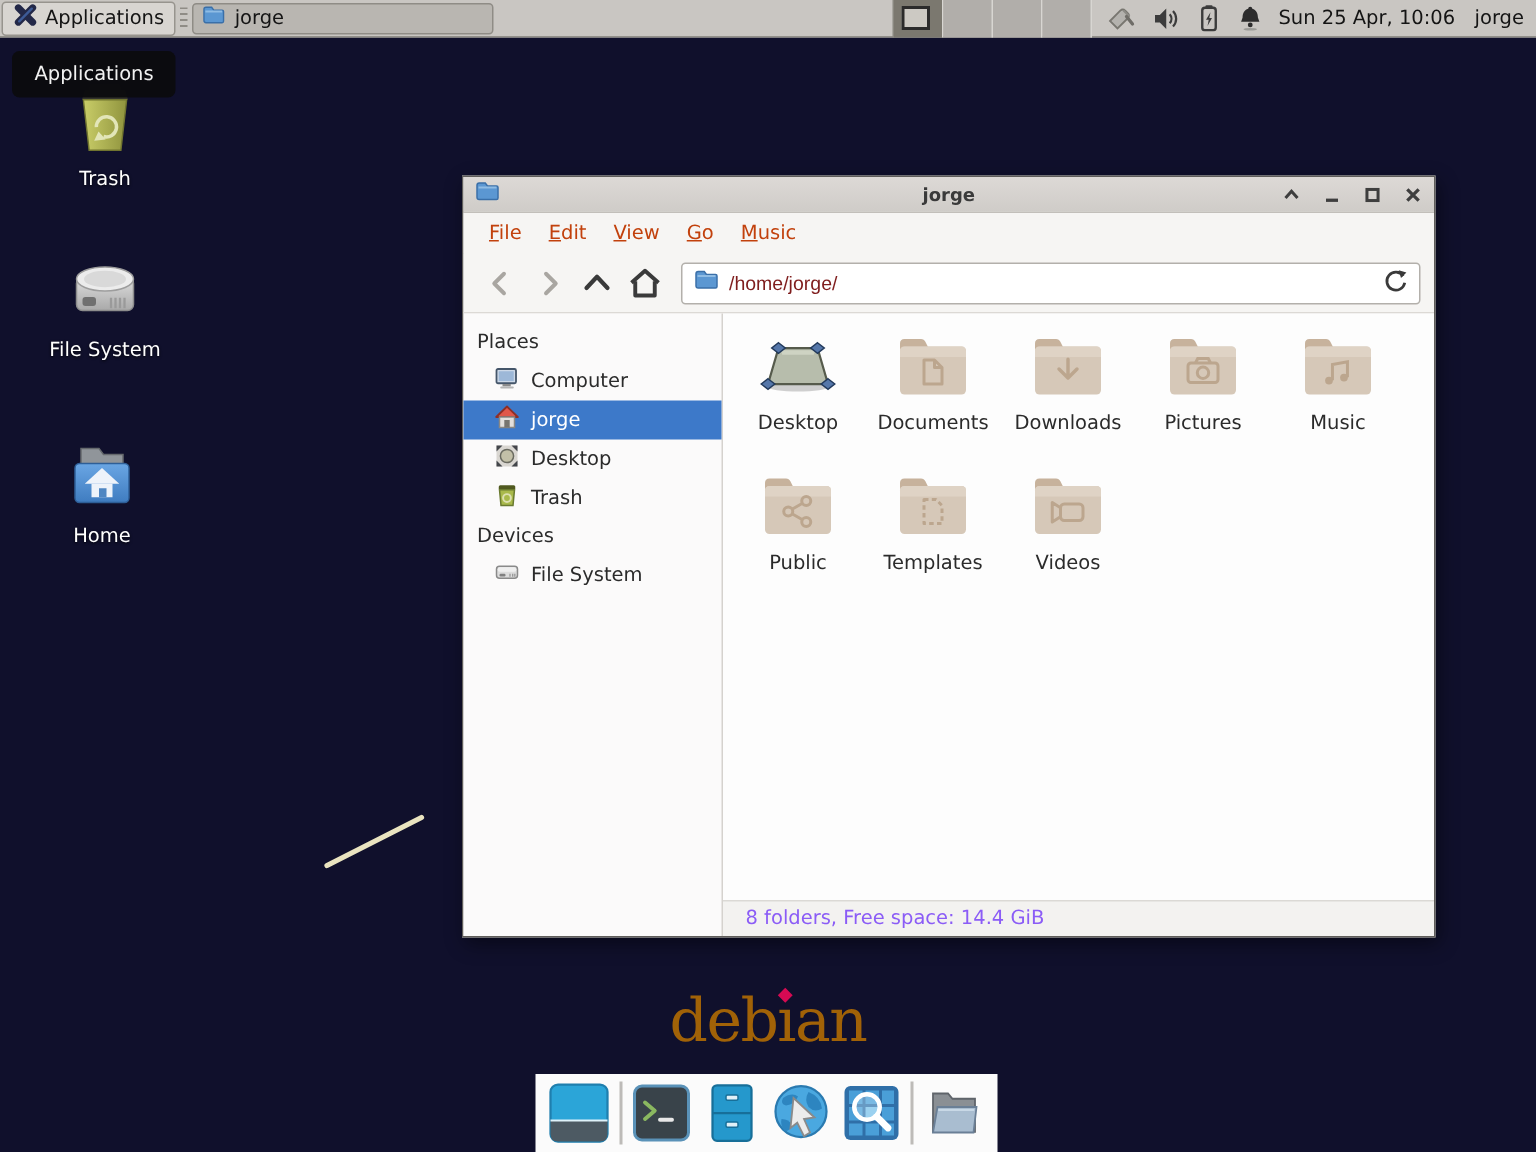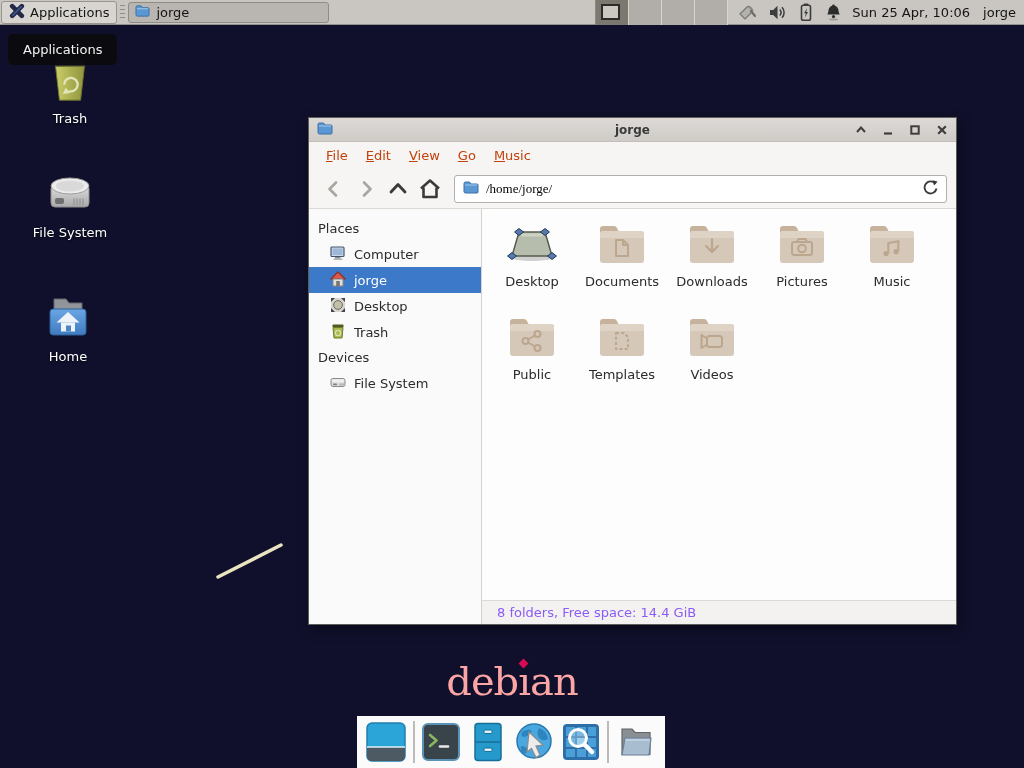--- a/index.html
+++ b/index.html
@@ -35,21 +35,21 @@
   .desk-icon .label { margin-top:4px; color:#ffffff; text-shadow:0 1px 2px rgba(0,0,0,0.85); }
   #desk-trash { left:20px; top:54px; }
   #desk-filesystem { left:20px; top:170px; }
   #desk-home { left:18px; top:294px; }
 
   
   #stray-line { position:absolute; left:210px; top:537px; z-index:5; }
 
   
   #debian-logo { position:absolute; left:0; top:658px; width:1024px; text-align:center;
-                 font-family:"DejaVu Serif","Liberation Serif",serif; font-size:40px; color:#fca5a5;
+                 font-family:"DejaVu Serif","Liberation Serif",serif; font-size:40px; color:#a16207;
                  letter-spacing:-1px; z-index:4; }
   .logo-i { position:relative; display:inline-block; }
   .logo-dot { position:absolute; left:2px; top:2px; width:7px; height:7px; background:#d70a53;
               transform:rotate(45deg); }
 
   
   #dock { position:absolute; left:357px; top:716px; width:308px; height:52px; background:#fbfbfb;
           display:flex; align-items:center; justify-content:space-between; padding:0 9px; z-index:10; }
   .dock-item { width:40px; height:40px; display:flex; align-items:center; justify-content:center; cursor:default; }
   .dock-sep { width:2px; height:42px; background:#bdbbb8; }
@@ -65,22 +65,22 @@
   #window-controls { margin-left:auto; display:flex; align-items:center; gap:15px; z-index:2; }
   .win-btn { display:flex; align-items:center; }
   #menubar { height:27px; background:#f6f5f3; display:flex; align-items:center; padding-left:8px; flex:none; }
   .menu-item { display:inline-block; padding:4px 9px; color:#c2410c; cursor:default; }
   .menu-item::first-letter { text-decoration:underline; }
   #toolbar { height:40px; background:#f6f5f3; border-bottom:1px solid #dcd9d5; display:flex; align-items:center;
              padding:0 9px; flex:none; }
   .nav-btn { width:32px; height:28px; display:flex; align-items:center; justify-content:center; border-radius:3px; }
   #path-entry { flex:1; height:28px; margin-left:8px; background:#ffffff; border:1px solid #b3b0ab;
                 border-radius:3px; display:flex; align-items:center; padding:0 8px; gap:7px; }
-  #path-input { flex:1; border:none; outline:none; background:transparent; font-family:Liberation Serif, serif;
-                font-size:13px; color:#000000; }
+  #path-input { flex:1; border:none; outline:none; background:transparent; font-family:Liberation Sans, sans-serif;
+                font-size:13px; color:#7f1d1d; }
   #window-body { flex:1; display:flex; min-height:0; }
   #sidebar { width:173px; background:#fbfafa; border-right:1px solid #d5d2ce; padding-top:7px; flex:none; }
   .side-header { font-weight:normal; color:#2b2b2b; padding:5px 9px 5px 9px; }
   .side-item { height:26px; display:flex; align-items:center; gap:8px; padding-left:21px; color:#2b2b2b; cursor:default; }
   .side-item.selected { background:#3d79c9; color:#ffffff; }
   #main-col { flex:1; display:flex; flex-direction:column; min-width:0; }
   #files { flex:1; background:#fdfdfd; padding:13px 0 0 5px; display:flex; flex-wrap:wrap; align-content:flex-start; }
   .file-item { width:90px; height:93px; display:flex; flex-direction:column; align-items:center; cursor:default; }
   .file-item .label { margin-top:5px; color:#2b2b2b; }
   #statusbar { height:24px; background:#f3f2f0; border-top:1px solid #dbd9d5; display:flex; align-items:center;

